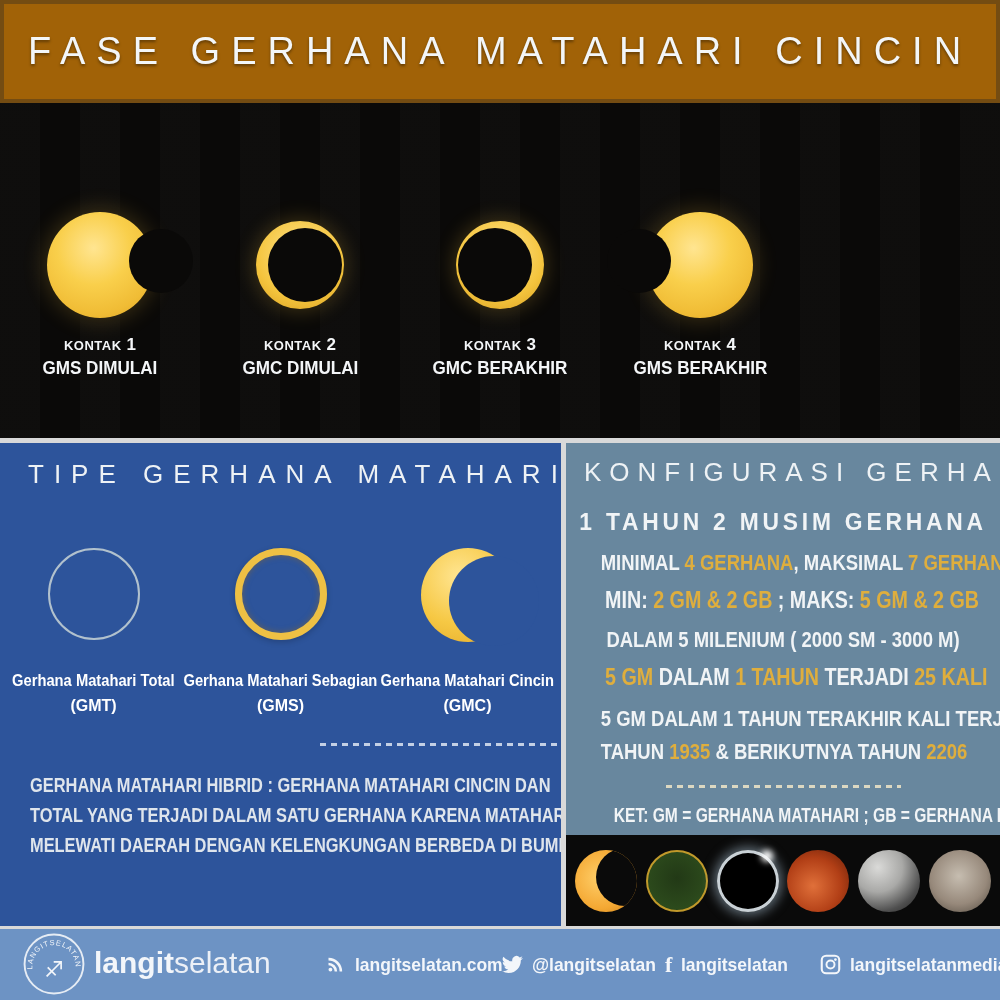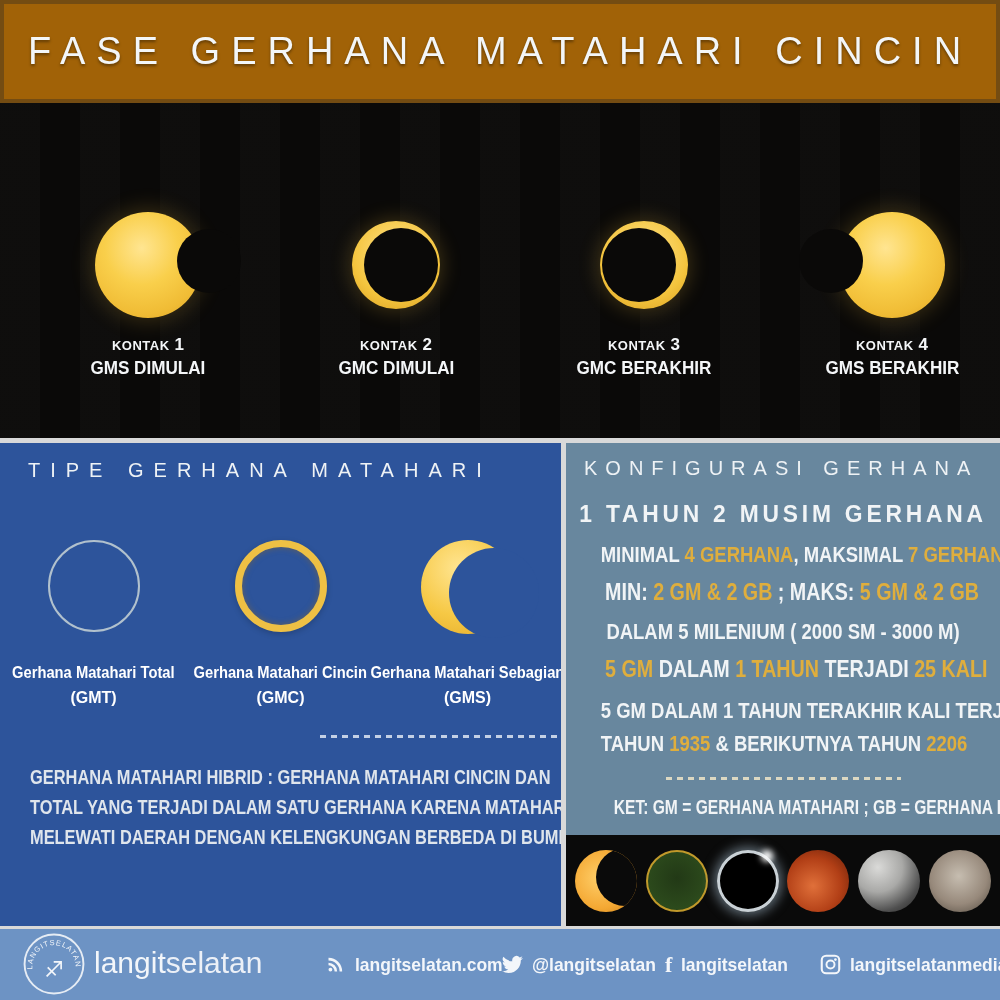--- a/index.html
+++ b/index.html
@@ -18,21 +18,21 @@
     margin:0;font-weight:normal;color:#f3f6f8;font-size:38px;
     letter-spacing:11px;text-shadow:0 2px 3px rgba(0,0,0,.4);white-space:nowrap;
   }
   
   .phases{
     position:absolute;top:103px;left:0;width:1000px;height:335px;
     background-color:#0a0908;
     background-image:repeating-linear-gradient(90deg,rgba(255,255,255,.02) 0 40px,rgba(0,0,0,0) 40px 80px);
     display:flex;
   }
-  .phase{width:200px;display:flex;flex-direction:column;align-items:center;padding-left:48px;}
+  .phase{width:200px;display:flex;flex-direction:column;align-items:center;}
   .fig-wrap{height:112px;margin-top:106px;display:flex;align-items:center;justify-content:center;}
   .sun{
     width:106px;height:106px;border-radius:50%;position:relative;
     background:radial-gradient(circle at 44% 34%,#ffe591 0%,#f9cf4b 40%,#f0bc35 72%,#d79e24 100%);
     box-shadow:0 0 22px 3px rgba(244,197,66,.20);
   }
   .sun::after{content:"";position:absolute;width:64px;height:64px;border-radius:50%;background:#0a0908;}
   .bite-right::after{right:-40px;top:17px;}
   .bite-left::after{left:-40px;top:17px;}
   .ring{
@@ -50,21 +50,21 @@
   .contact-num{font-size:17px;}
   .status-row{margin-top:2px;font-size:19px;font-weight:bold;transform:scaleX(.9);transform-origin:center;white-space:nowrap;}
   
   .types-panel{
     position:absolute;top:443px;left:0;width:561px;height:483px;background:#2d549b;color:#fff;
   }
   .konfig-panel{
     position:absolute;top:443px;left:566px;width:434px;height:483px;background:#68879e;color:#f1f4f6;
   }
   .panel-title{
-    margin:0;padding:16px 0 0 28px;font-weight:normal;color:#eef2f5;font-size:20px;letter-spacing:10px;white-space:nowrap;
+    margin:0;padding:16px 0 0 28px;font-weight:normal;color:#eef2f5;font-size:26px;letter-spacing:10px;white-space:nowrap;
   }
   .konfig-panel .panel-title{padding:14px 0 0 18px;letter-spacing:8px;}
   
   .type-row{display:flex;margin-top:58px;}
   .type-col{width:187px;display:flex;justify-content:center;}
   .gmt-ring{width:92px;height:92px;border-radius:50%;border:2px solid rgba(222,230,222,.75);box-sizing:border-box;}
   .gmc-ring{width:92px;height:92px;border-radius:50%;border:7px solid #eec044;box-sizing:border-box;
     box-shadow:inset 0 0 6px rgba(160,110,20,.5),0 2px 6px rgba(0,0,0,.2);}
   .gms-crescent{width:94px;height:94px;border-radius:50%;position:relative;
     background:radial-gradient(circle at 40% 30%,#ffe591 0%,#f6c844 55%,#e3a928 100%);}
@@ -101,21 +101,21 @@
   .ph-corona::after{content:"";position:absolute;width:12px;height:12px;border-radius:50%;background:#fff;filter:blur(3px);top:0;right:6px;}
   .ph-blood-moon{background:radial-gradient(circle at 42% 58%,#e0703a 0%,#b23f16 55%,#641d07 100%);}
   .ph-partial-lunar{background:radial-gradient(circle at 32% 28%,#dadad8 0%,#a9a9a7 40%,#4f4f4f 72%,#1f1f1f 100%);}
   .ph-penumbral-lunar{background:radial-gradient(circle at 48% 42%,#c6bdb0 0%,#97897b 58%,#4e463c 100%);}
   
   .footer{
     position:absolute;top:929px;left:0;width:1000px;height:71px;background:#6d93c4;color:#f3f6fa;
   }
   .logo{position:absolute;left:22px;top:3px;}
   .brand{position:absolute;left:94px;top:17px;font-size:30px;white-space:nowrap;}
-  .brand b{font-weight:normal;}
+  .brand b{font-weight:bold;}
   .brand span{font-weight:normal;opacity:.95;}
   .social{position:absolute;top:0;height:71px;display:flex;align-items:center;gap:9px;}
   .social svg,.social .fb{flex:0 0 auto;}
   .social-label{font-size:19px;font-weight:bold;white-space:nowrap;transform:scaleX(.92);transform-origin:left center;}
   .fb{font-size:22px;font-weight:bold;font-family:"Liberation Serif","DejaVu Serif",serif;}
   .s1{left:325px;} .s2{left:502px;} .s3{left:665px;} .s4{left:820px;}
   .gap-v{position:absolute;top:443px;left:561px;width:5px;height:483px;background:#d9d9d9;}
 </style>
 </head>
 <body>
@@ -197,26 +197,26 @@
           <div class="gms-crescent"></div>
         </div>
     </div>
 
     <div class="type-labels">
       <div class="type-col" style="flex-direction:column;align-items:center;">
         <div class="type-name">Gerhana Matahari Total</div>
         <div class="type-abbr">(GMT)</div>
       </div>
       <div class="type-col" style="flex-direction:column;align-items:center;">
+        <div class="type-name">Gerhana Matahari Sebagian</div>
+        <div class="type-abbr">(GMS)</div>
+      </div>
+      <div class="type-col" style="flex-direction:column;align-items:center;">
         <div class="type-name">Gerhana Matahari Cincin</div>
         <div class="type-abbr">(GMC)</div>
-      </div>
-      <div class="type-col" style="flex-direction:column;align-items:center;">
-        <div class="type-name">Gerhana Matahari Sebagian</div>
-        <div class="type-abbr">(GMS)</div>
       </div>
     </div>
 
     <div class="dash-left"></div>
 
     <div class="hybrid">
       <div class="hybrid-line">GERHANA MATAHARI HIBRID : GERHANA MATAHARI CINCIN DAN</div>
       <div class="hybrid-line">TOTAL YANG TERJADI DALAM SATU GERHANA KARENA MATAHARI</div>
       <div class="hybrid-line">MELEWATI DAERAH DENGAN KELENGKUNGAN BERBEDA DI BUMI.</div>
     </div>

